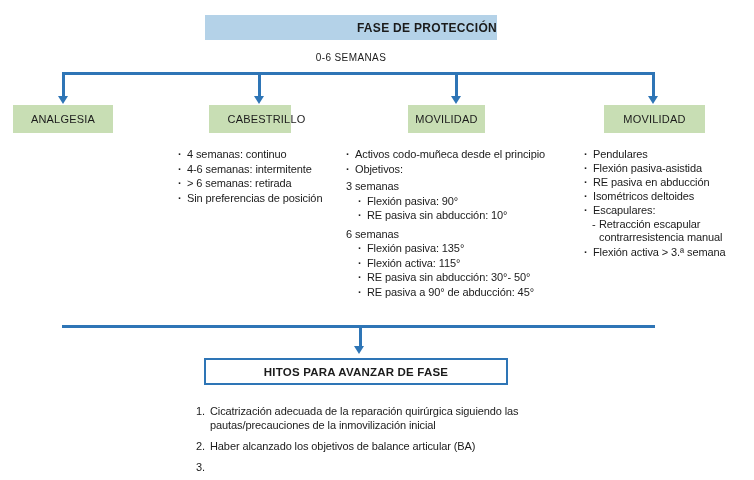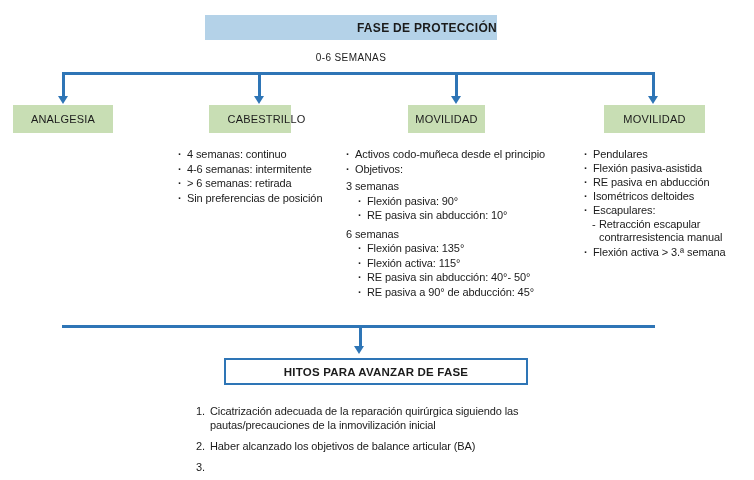--- a/index.html
+++ b/index.html
@@ -35,21 +35,21 @@
   .col { position:absolute; font-size:11px; line-height:14.5px; }
   .col ul { list-style:none; }
   li.it { position:relative; padding-left:9px; }
   .b { position:absolute; left:0; top:0; font-weight:700; }
   .dash { position:absolute; left:0; top:0; }
   .subhead { margin-top:3px; }
   .subs { margin-left:12px; }
   li.sub-it { position:relative; padding-left:7px; line-height:13px; margin-top:1px; }
   li.sub-it .wrap { display:inline-block; max-width:135px; vertical-align:top; }
   .hitos-box {
-    position:absolute; left:224px; top:358px; width:304px; height:27px;
+    position:absolute; left:204px; top:358px; width:304px; height:27px;
     border:2px solid var(--connector-blue,#2E75B6); background:#fff;
     display:flex; align-items:center; justify-content:center;
     font-weight:bold; font-size:11.5px; letter-spacing:.2px;
   }
   .mlist { position:absolute; left:196px; top:404px; width:420px; font-size:11px; line-height:14px; }
   .mitem { display:flex; margin-bottom:7px; }
   .mnum { width:14px; flex:none; }
   .mtext-narrow { max-width:332px; }
 </style>
 </head>
@@ -101,21 +101,21 @@
     </ul>
     <div class="subhead">3 semanas</div>
     <ul class="subs">
       <li class="it"><span class="b">·</span><span>Flexión pasiva: 90°</span></li>
       <li class="it"><span class="b">·</span><span>RE pasiva sin abducción: 10°</span></li>
     </ul>
     <div class="subhead" style="margin-top:4px;">6 semanas</div>
     <ul class="subs">
       <li class="it"><span class="b">·</span><span>Flexión pasiva: 135°</span></li>
       <li class="it"><span class="b">·</span><span>Flexión activa: 115°</span></li>
-      <li class="it"><span class="b">·</span><span>RE pasiva sin abducción: 40°- 50°</span></li>
+      <li class="it"><span class="b">·</span><span>RE pasiva sin abducción: 30°- 50°</span></li>
       <li class="it"><span class="b">·</span><span>RE pasiva a 90° de abducción: 45°</span></li>
     </ul>
   </div>
 
   <div class="col" style="left:584px; top:147px; width:160px; line-height:14px;">
     <ul>
       <li class="it"><span class="b">·</span><span>Pendulares</span></li>
       <li class="it"><span class="b">·</span><span>Flexión pasiva-asistida</span></li>
       <li class="it"><span class="b">·</span><span>RE pasiva en abducción</span></li>
       <li class="it"><span class="b">·</span><span>Isométricos deltoides</span></li>

